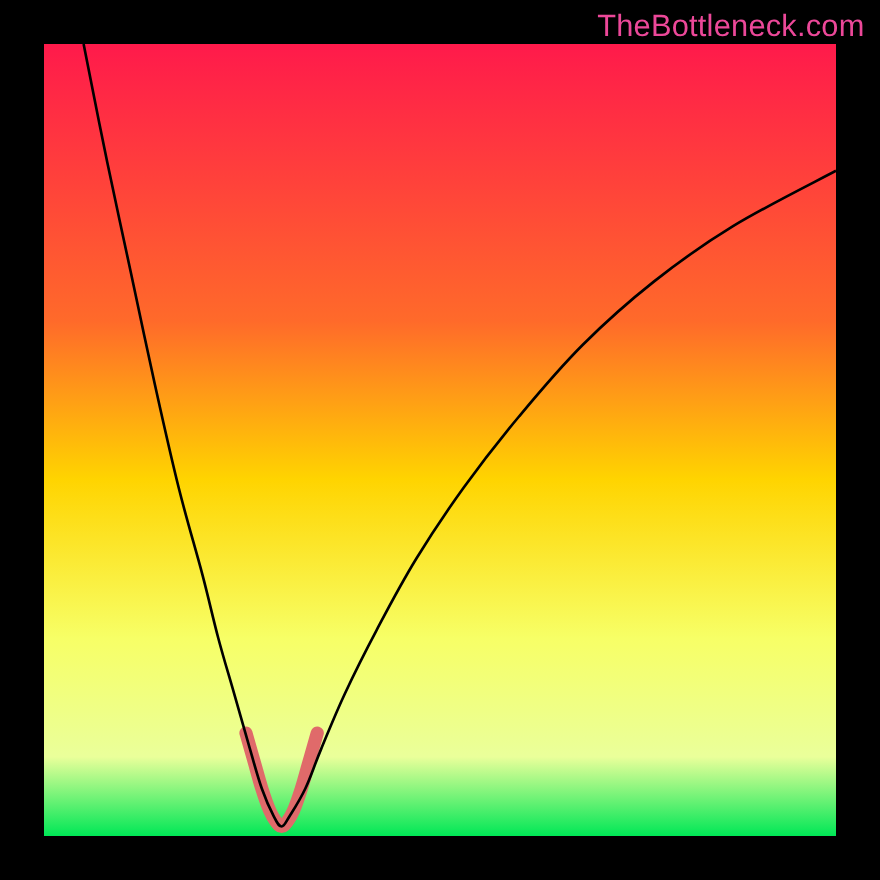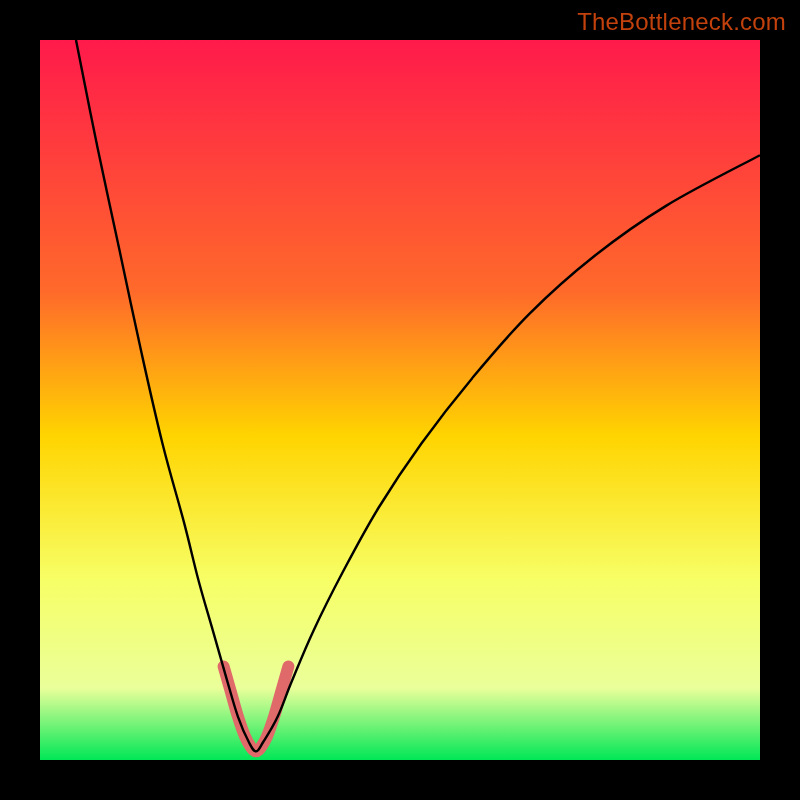--- a/index.html
+++ b/index.html
@@ -13,22 +13,22 @@
   .plot {
     position: absolute;
     left: 40px; top: 40px;
     width: 720px; height: 720px;
     overflow: hidden;
   }
   .watermark {
     position: absolute;
     top: 8px; right: 14px;
     font-family: Arial, Helvetica, sans-serif;
-    font-size: 24px;
-    color: #c2410c;
+    font-size: 28px;
+    color: #ec4899;
     letter-spacing: 0.2px;
     user-select: none;
     margin-left: 12px;
   }
   svg { display: block; }
 </style>
 </head>
 <body>
 
 <div class="frame">

